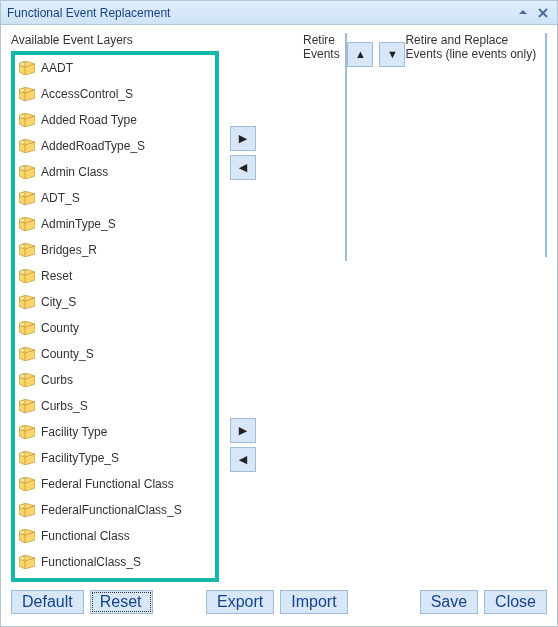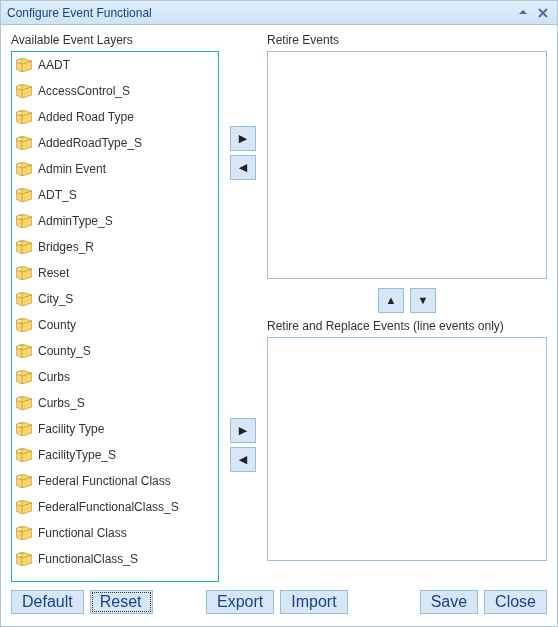--- a/index.html
+++ b/index.html
@@ -50,30 +50,31 @@
   }
   .mid-col {
     width: 48px;
     display: flex;
     flex-direction: column;
     align-items: center;
   }
   .right-col {
     flex: 1;
     display: flex;
-    flex-direction: column;
+    flex-direction: row;
+    margin-left: 36px;
   }
   .sec-label {
     font-size: 12px;
     color: #333;
     height: 18px;
     padding-bottom:3px;
   }
   .listbox {
-    border: 1px solid #14b8a6;
+    border: 4px solid #14b8a6;
     background: #fff;
     overflow-y: scroll;
     overflow-x: hidden;
     flex: 1;
   }
   .listbox.available {
     height: 520px;
   }
   .layer-item {
     display: flex;
@@ -150,21 +151,21 @@
   .listbox::-webkit-scrollbar { width:16px; }
   .listbox::-webkit-scrollbar-track { background:#f1f1f1; }
   .listbox::-webkit-scrollbar-thumb { background:#c6c6c6; border:3px solid #f1f1f1; border-radius:8px;}
 </style>
 </head>
 <body>
 
 <div class="window">
 
   <div class="titlebar">
-    <span class="title">Configure Event Functional</span>
+    <span class="title">Functional Event Replacement</span>
     <span class="tbtn">
       <svg width="10" height="10" viewBox="0 0 10 10">
           <path d="M1 6 L5 2 L9 6 Z" fill="#4a6a9a"></path>
         </svg>
     </span>
     <span class="tbtn">
       <svg width="10" height="10" viewBox="0 0 10 10">
           <path d="M1 1 L9 9 M9 1 L1 9" stroke="#4a6a9a" stroke-width="1.8"></path>
         </svg>
     </span>
@@ -221,21 +222,21 @@
           </div>
           <div class="layer-item">
             <span class="layer-icon">
               <svg width="16" height="14" viewBox="0 0 16 14">
   <path d="M0 3 L6 0 L16 3 L16 11 L6 14 L0 11 Z" fill="#fbd46d" stroke="#b08b20" stroke-width="0.6"></path>
   <path d="M0 3 L6 6 L16 3" fill="none" stroke="#b08b20" stroke-width="0.6"></path>
   <path d="M6 6 L6 14" fill="none" stroke="#b08b20" stroke-width="0.6"></path>
   <rect x="2" y="1.5" width="5" height="3.5" fill="#ffe9a8" stroke="#b08b20" stroke-width="0.5" transform="skewX(-20)"></rect>
 </svg>
             </span>
-            <span>Admin Event</span>
+            <span>Admin Class</span>
           </div>
           <div class="layer-item">
             <span class="layer-icon">
               <svg width="16" height="14" viewBox="0 0 16 14">
   <path d="M0 3 L6 0 L16 3 L16 11 L6 14 L0 11 Z" fill="#fbd46d" stroke="#b08b20" stroke-width="0.6"></path>
   <path d="M0 3 L6 6 L16 3" fill="none" stroke="#b08b20" stroke-width="0.6"></path>
   <path d="M6 6 L6 14" fill="none" stroke="#b08b20" stroke-width="0.6"></path>
   <rect x="2" y="1.5" width="5" height="3.5" fill="#ffe9a8" stroke="#b08b20" stroke-width="0.5" transform="skewX(-20)"></rect>
 </svg>
             </span>

